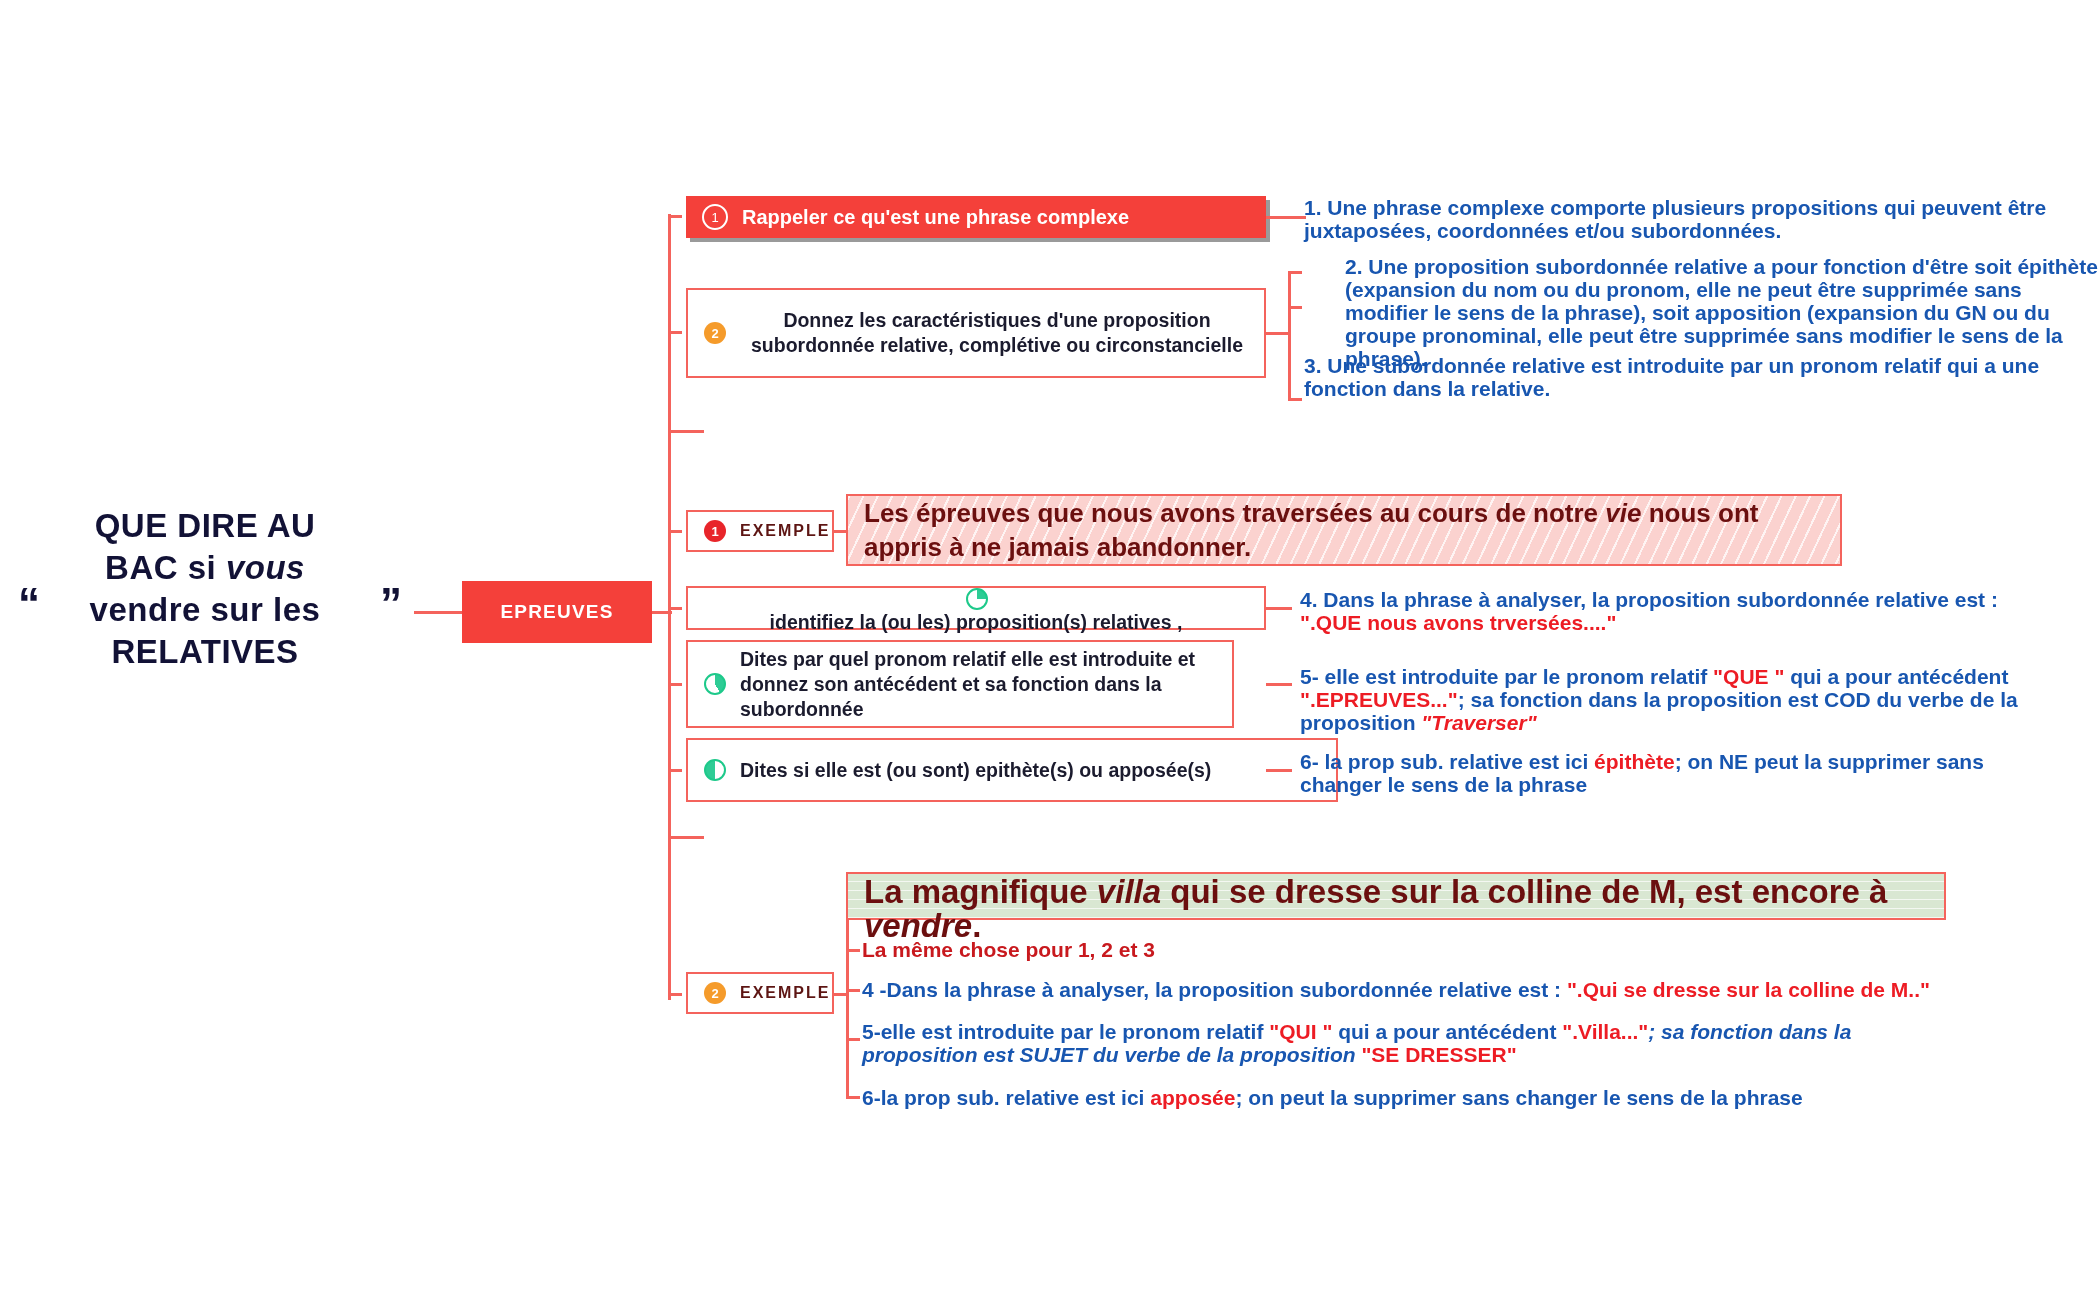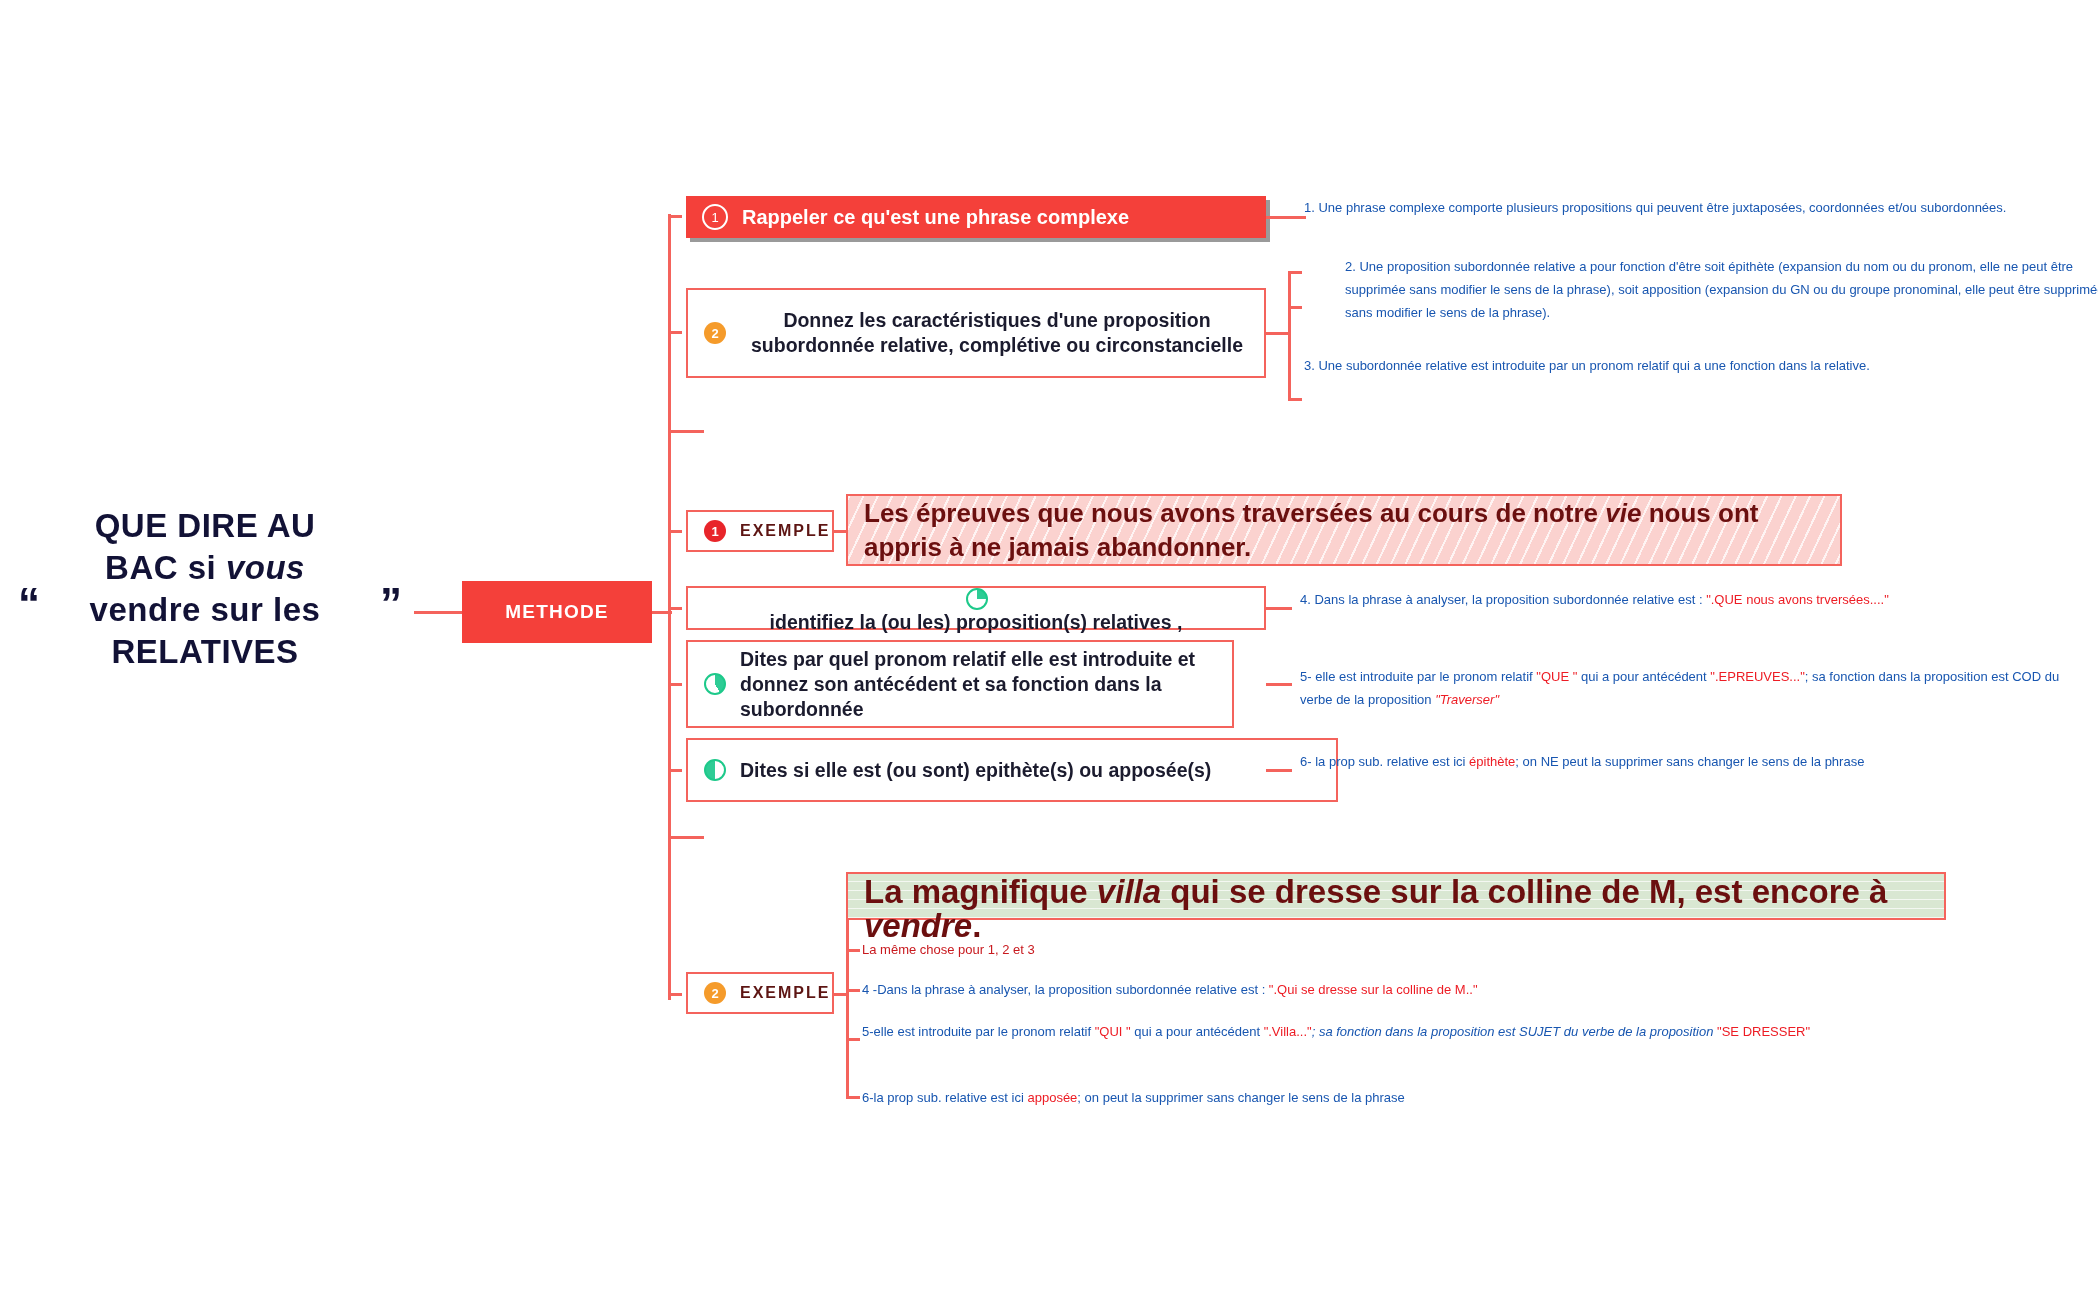--- a/index.html
+++ b/index.html
@@ -124,21 +124,21 @@
       repeating-linear-gradient(0deg,
         rgba(255,255,255,.7) 0px, rgba(255,255,255,.7) 1.5px,
         rgba(255,255,255,0) 1.5px, rgba(255,255,255,0) 9px),
       #d9e7d2;
   }
   #example-green .etxt{font-size:33px;margin-top:25px;}
 
   
   .note{
     position:absolute;
-    font-size:13px;line-height:23px;font-weight:400;
+    font-size:21px;line-height:23px;font-weight:700;
     color:#1856b0;
     width:auto;
   }
   .note .hl{color:#ED1C24;}
   .note .it{font-style:italic;}
   .note.red{color:#C8191E;}
 
   .stub{position:absolute;background:#F4635C;height:3px;width:14px;}
 </style>
 </head>
@@ -151,21 +151,21 @@
     <span>QUE DIRE AU</span><br>
     <span>BAC si <span class="it">vous</span></span><br>
     <span>vendre sur les</span><br>
     <span>RELATIVES</span>
   </div>
   <div id="quote-close" class="quote">”</div>
 
   <div class="line-h" style="left:414px;top:611px;width:50px;"></div>
 
   <div id="methode">
-    <span>METHODE</span>
+    <span>EPREUVES</span>
   </div>
 
   <div class="line-h" style="left:652px;top:611px;width:20px;"></div>
   <div id="spine"></div>
 
   <div class="stub" style="left:668px;top:215px;"></div>
   <div class="stub" style="left:668px;top:331px;"></div>
   <div class="stub" style="left:668px;top:430px;width:36px;"></div>
   <div class="stub" style="left:668px;top:530px;"></div>
   <div class="stub" style="left:668px;top:607px;"></div>

